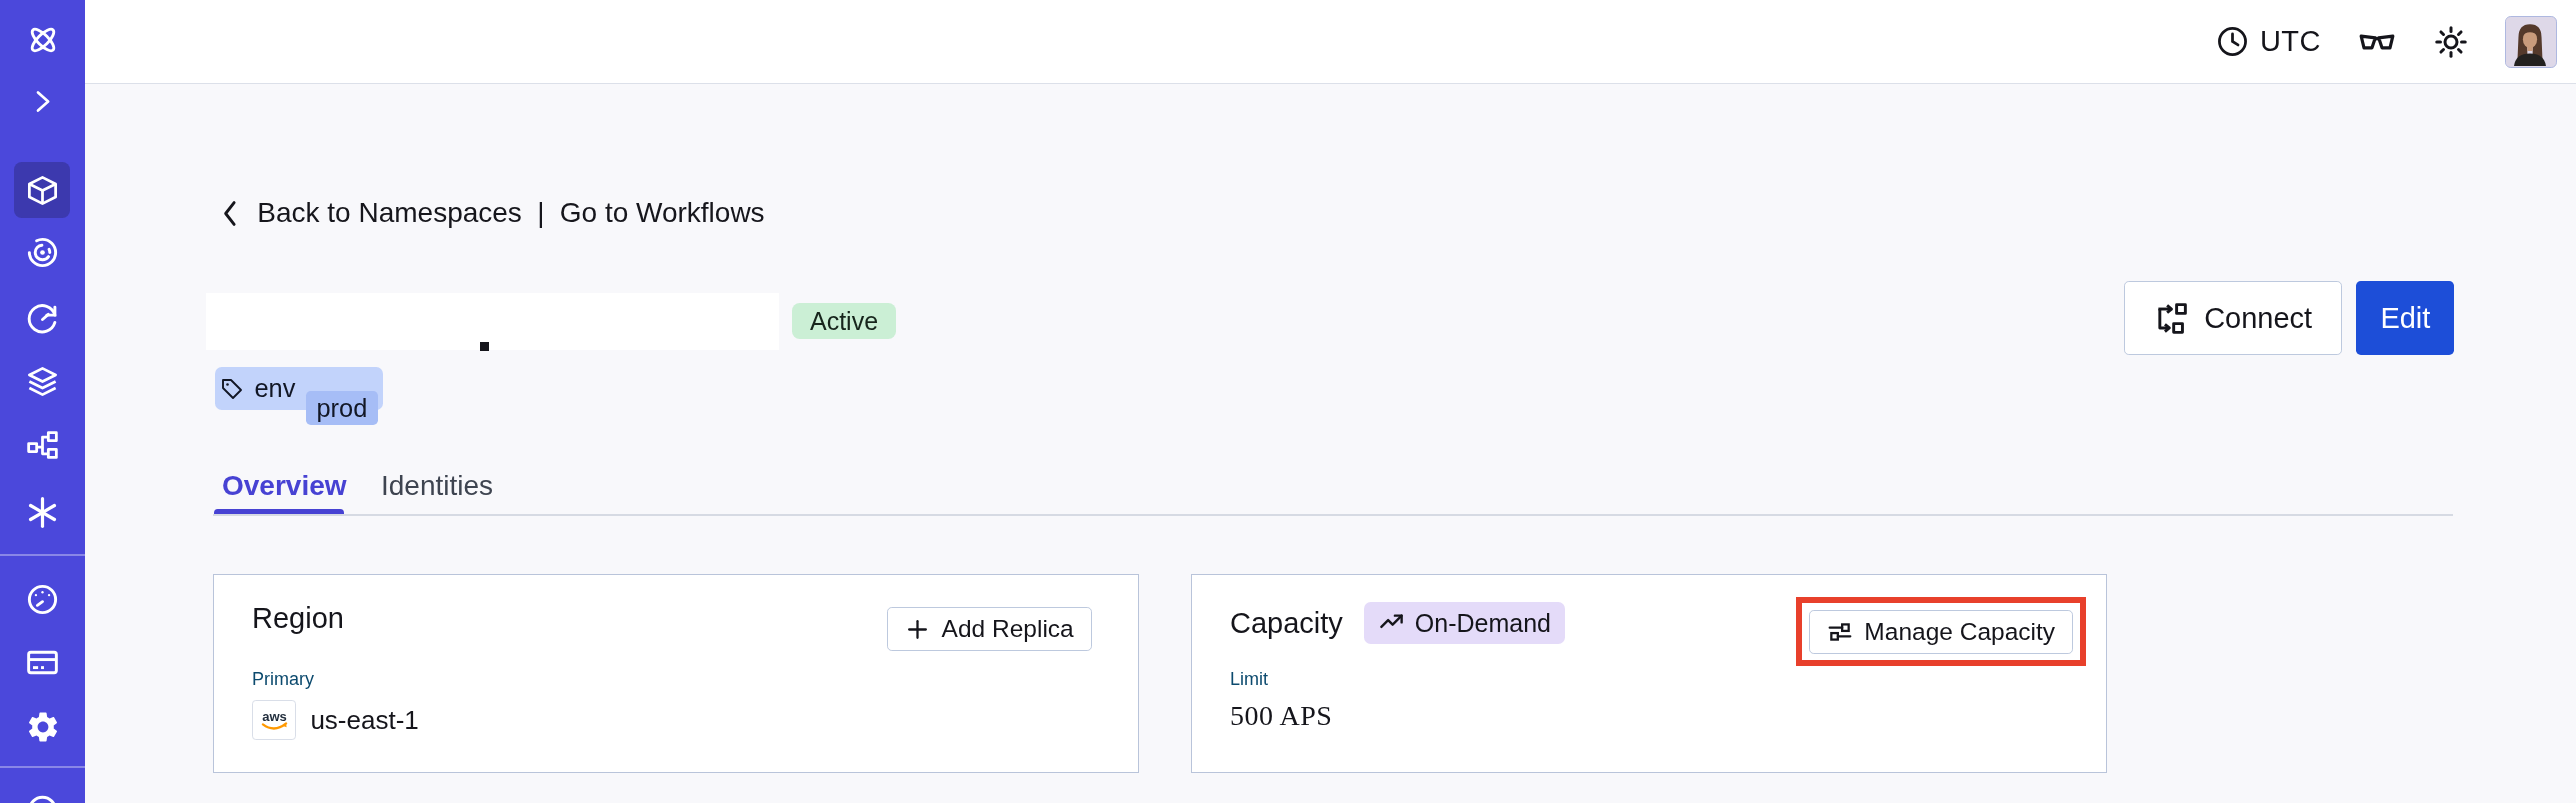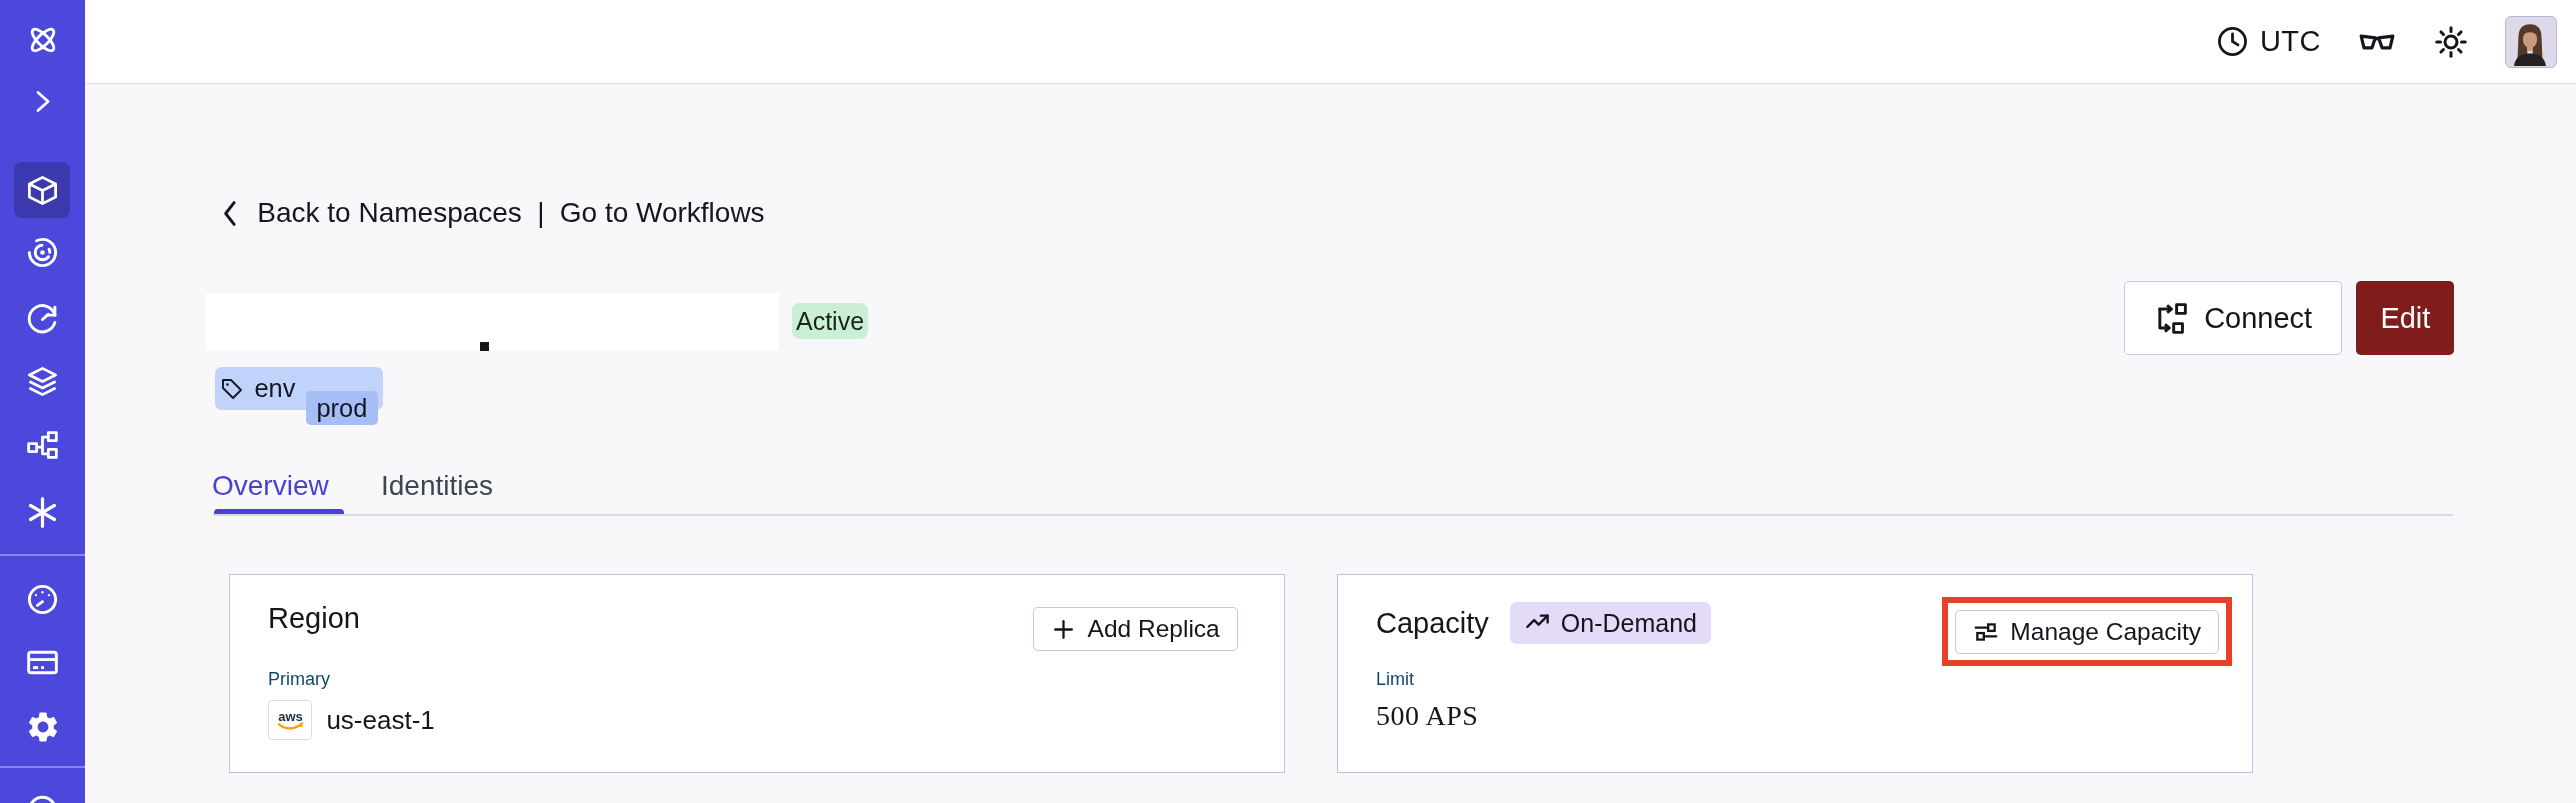--- a/index.html
+++ b/index.html
@@ -24,41 +24,41 @@
   .avatar-button svg { display:block; }
 
   
   .breadcrumb { position:absolute; left:219px; top:195px; height:36px; display:flex; align-items:center; gap:15.3px; font-size:28px; font-weight:500; color:#16161C; }
   .breadcrumb .crumb { cursor:pointer; }
   .breadcrumb .sep { font-weight:400; color:#16161C; }
 
   
   .title-redacted { position:absolute; left:206px; top:293px; width:573px; height:57px; background:#FFFFFF; }
   .title-dot { position:absolute; left:480px; top:342px; width:8.6px; height:8.6px; background:#15151B; }
-  .badge-active { position:absolute; left:792px; top:303px; height:36px; display:flex; align-items:center; padding:0 4px; border-radius:7.7px; background:#CBEFD5; color:#17251C; font-size:25px; }
+  .badge-active { position:absolute; left:792px; top:303px; height:36px; display:flex; align-items:center; padding:0 18px; border-radius:7.7px; background:#CBEFD5; color:#17251C; font-size:25px; }
 
   .actions { position:absolute; left:2124px; top:281px; display:flex; gap:14.4px; }
   .btn-connect { width:218px; height:74px; background:#FFFFFF; border:1.9px solid #BDC9DE; border-radius:4.8px; display:flex; align-items:center; justify-content:center; gap:15.3px; font-size:29px; color:#15151B; font-family:"Liberation Sans", sans-serif; cursor:pointer; }
-  .btn-edit { width:98px; height:74px; background:#7f1d1d; border:none; border-radius:4.8px; color:#FFFFFF; font-size:29px; font-family:"Liberation Sans", sans-serif; display:flex; align-items:center; justify-content:center; cursor:pointer; }
+  .btn-edit { width:98px; height:74px; background:#1d4ed8; border:none; border-radius:4.8px; color:#FFFFFF; font-size:29px; font-family:"Liberation Sans", sans-serif; display:flex; align-items:center; justify-content:center; cursor:pointer; }
 
   
   .tag-pill { position:absolute; left:215px; top:367px; height:43px; display:flex; align-items:center; gap:10.5px; padding:0 5px; background:#C2D3FB; border-radius:6.7px; font-size:25.4px; color:#121725; cursor:pointer; }
   .tag-value { background:#A6BDF6; border-radius:4.8px; padding:2.9px 10.5px;margin-top:39px; }
 
   
   .tab { position:absolute; top:470px; font-size:28px; cursor:pointer; }
-  .tab-overview { left:212px; color:#4742D3; font-weight:400; }
+  .tab-overview { left:222px; color:#4742D3; font-weight:700; }
   .tab-identities { left:381px; color:#3E4450; font-weight:400; }
   .tab-underline { position:absolute; left:214px; top:509px; width:130px; height:6.7px; background:#4742D3; border-radius:3.8px 3.8px 0 0; }
   .tab-baseline { position:absolute; left:213px; top:514px; width:2240px; height:1.9px; background:#D6DAE3; }
 
   
   .cards { position:absolute; left:213px; top:574px; display:flex; }
   .card { position:relative; height:199px; background:#FFFFFF; border:1.9px solid #B9C4DA; }
-  .card-region   { width:1056px; margin-right:52px;margin-left:16px; }
+  .card-region   { width:926px; margin-right:52px; }
   .card-capacity { width:916px; margin-right:51px; }
   .card-retention{ width:304px; }
   .card-title { position:absolute; left:38px; top:27px; font-size:29px; font-weight:500; color:#15151B; display:flex; align-items:center; gap:21px; }
   .card-label { position:absolute; left:38px; top:94px; font-size:18px; color:#0c4a6e; }
   .card-value { position:absolute; left:38px; top:125px; display:flex; align-items:center; gap:14.4px; font-size:26px; color:#15151B; }
   .mono { font-family:Liberation Serif, serif; font-size:28px; letter-spacing:0.5px; }
 
   .btn-small { height:44px; display:flex; align-items:center; gap:11.5px; padding:0 17.3px; background:#FFFFFF; border:1.9px solid #BDC9DE; border-radius:4.8px; font-size:24.5px; color:#15151B; font-family:"Liberation Sans", sans-serif; cursor:pointer; white-space:nowrap; }
   .btn-add-replica { position:absolute; right:46px; top:32px; }
   .highlight-frame { position:absolute; right:20px; top:22px; border:6.7px solid #E8402B; padding:6.7px; }

